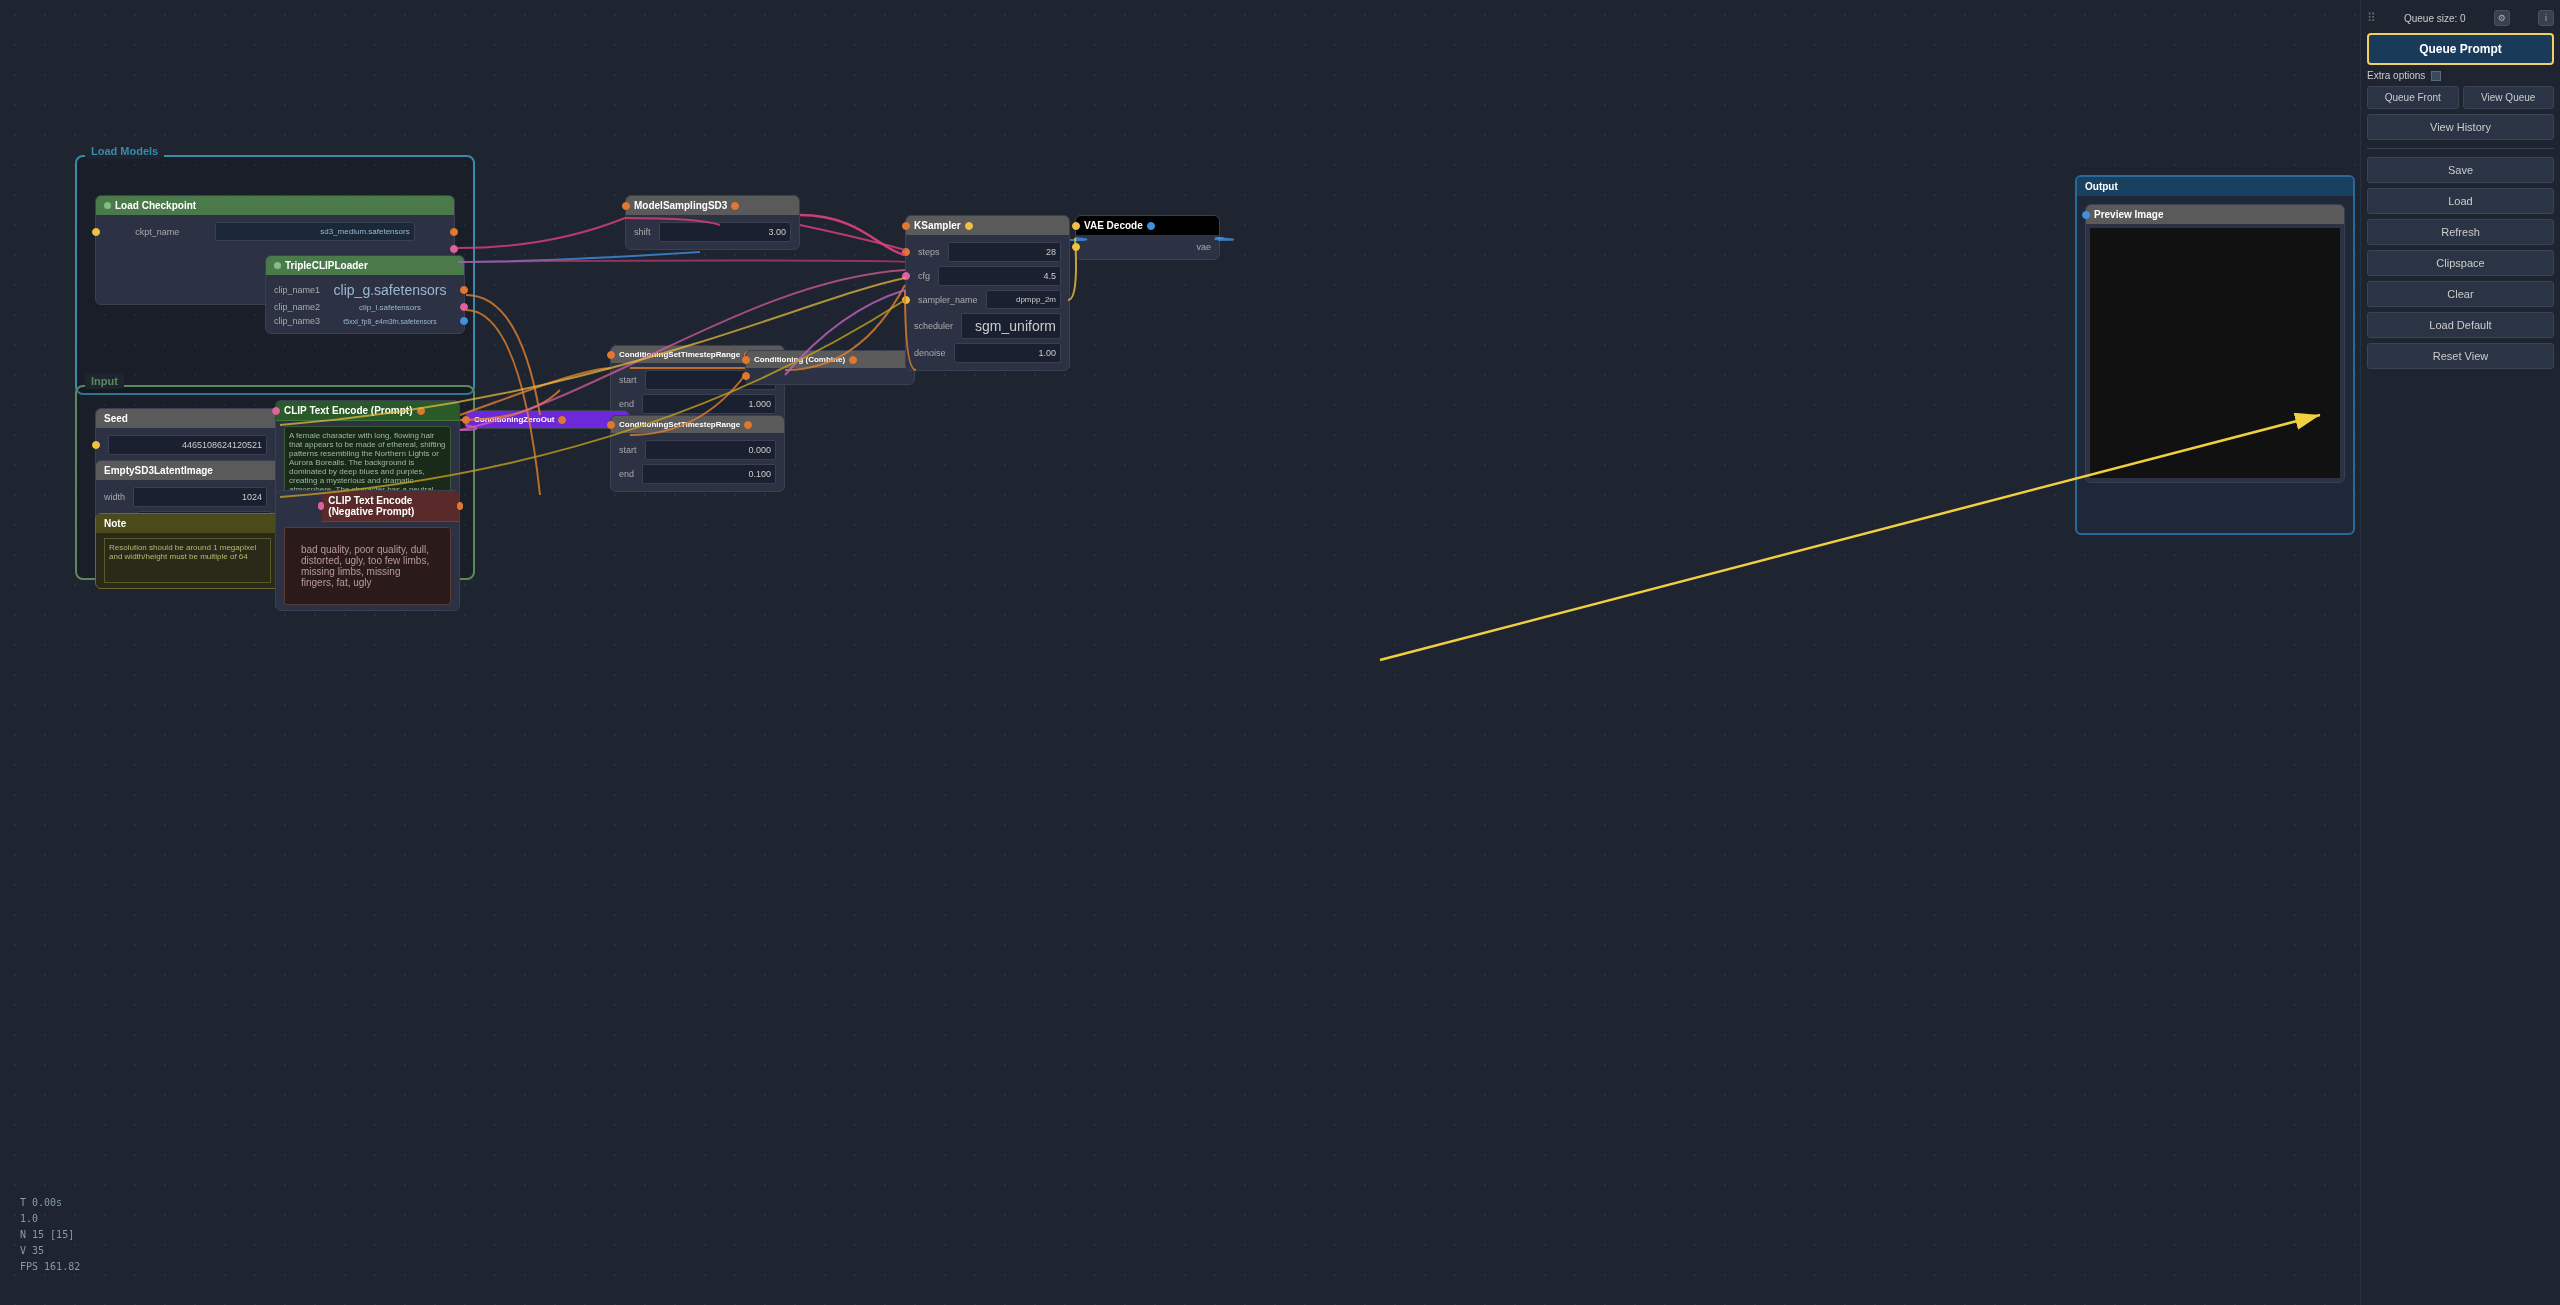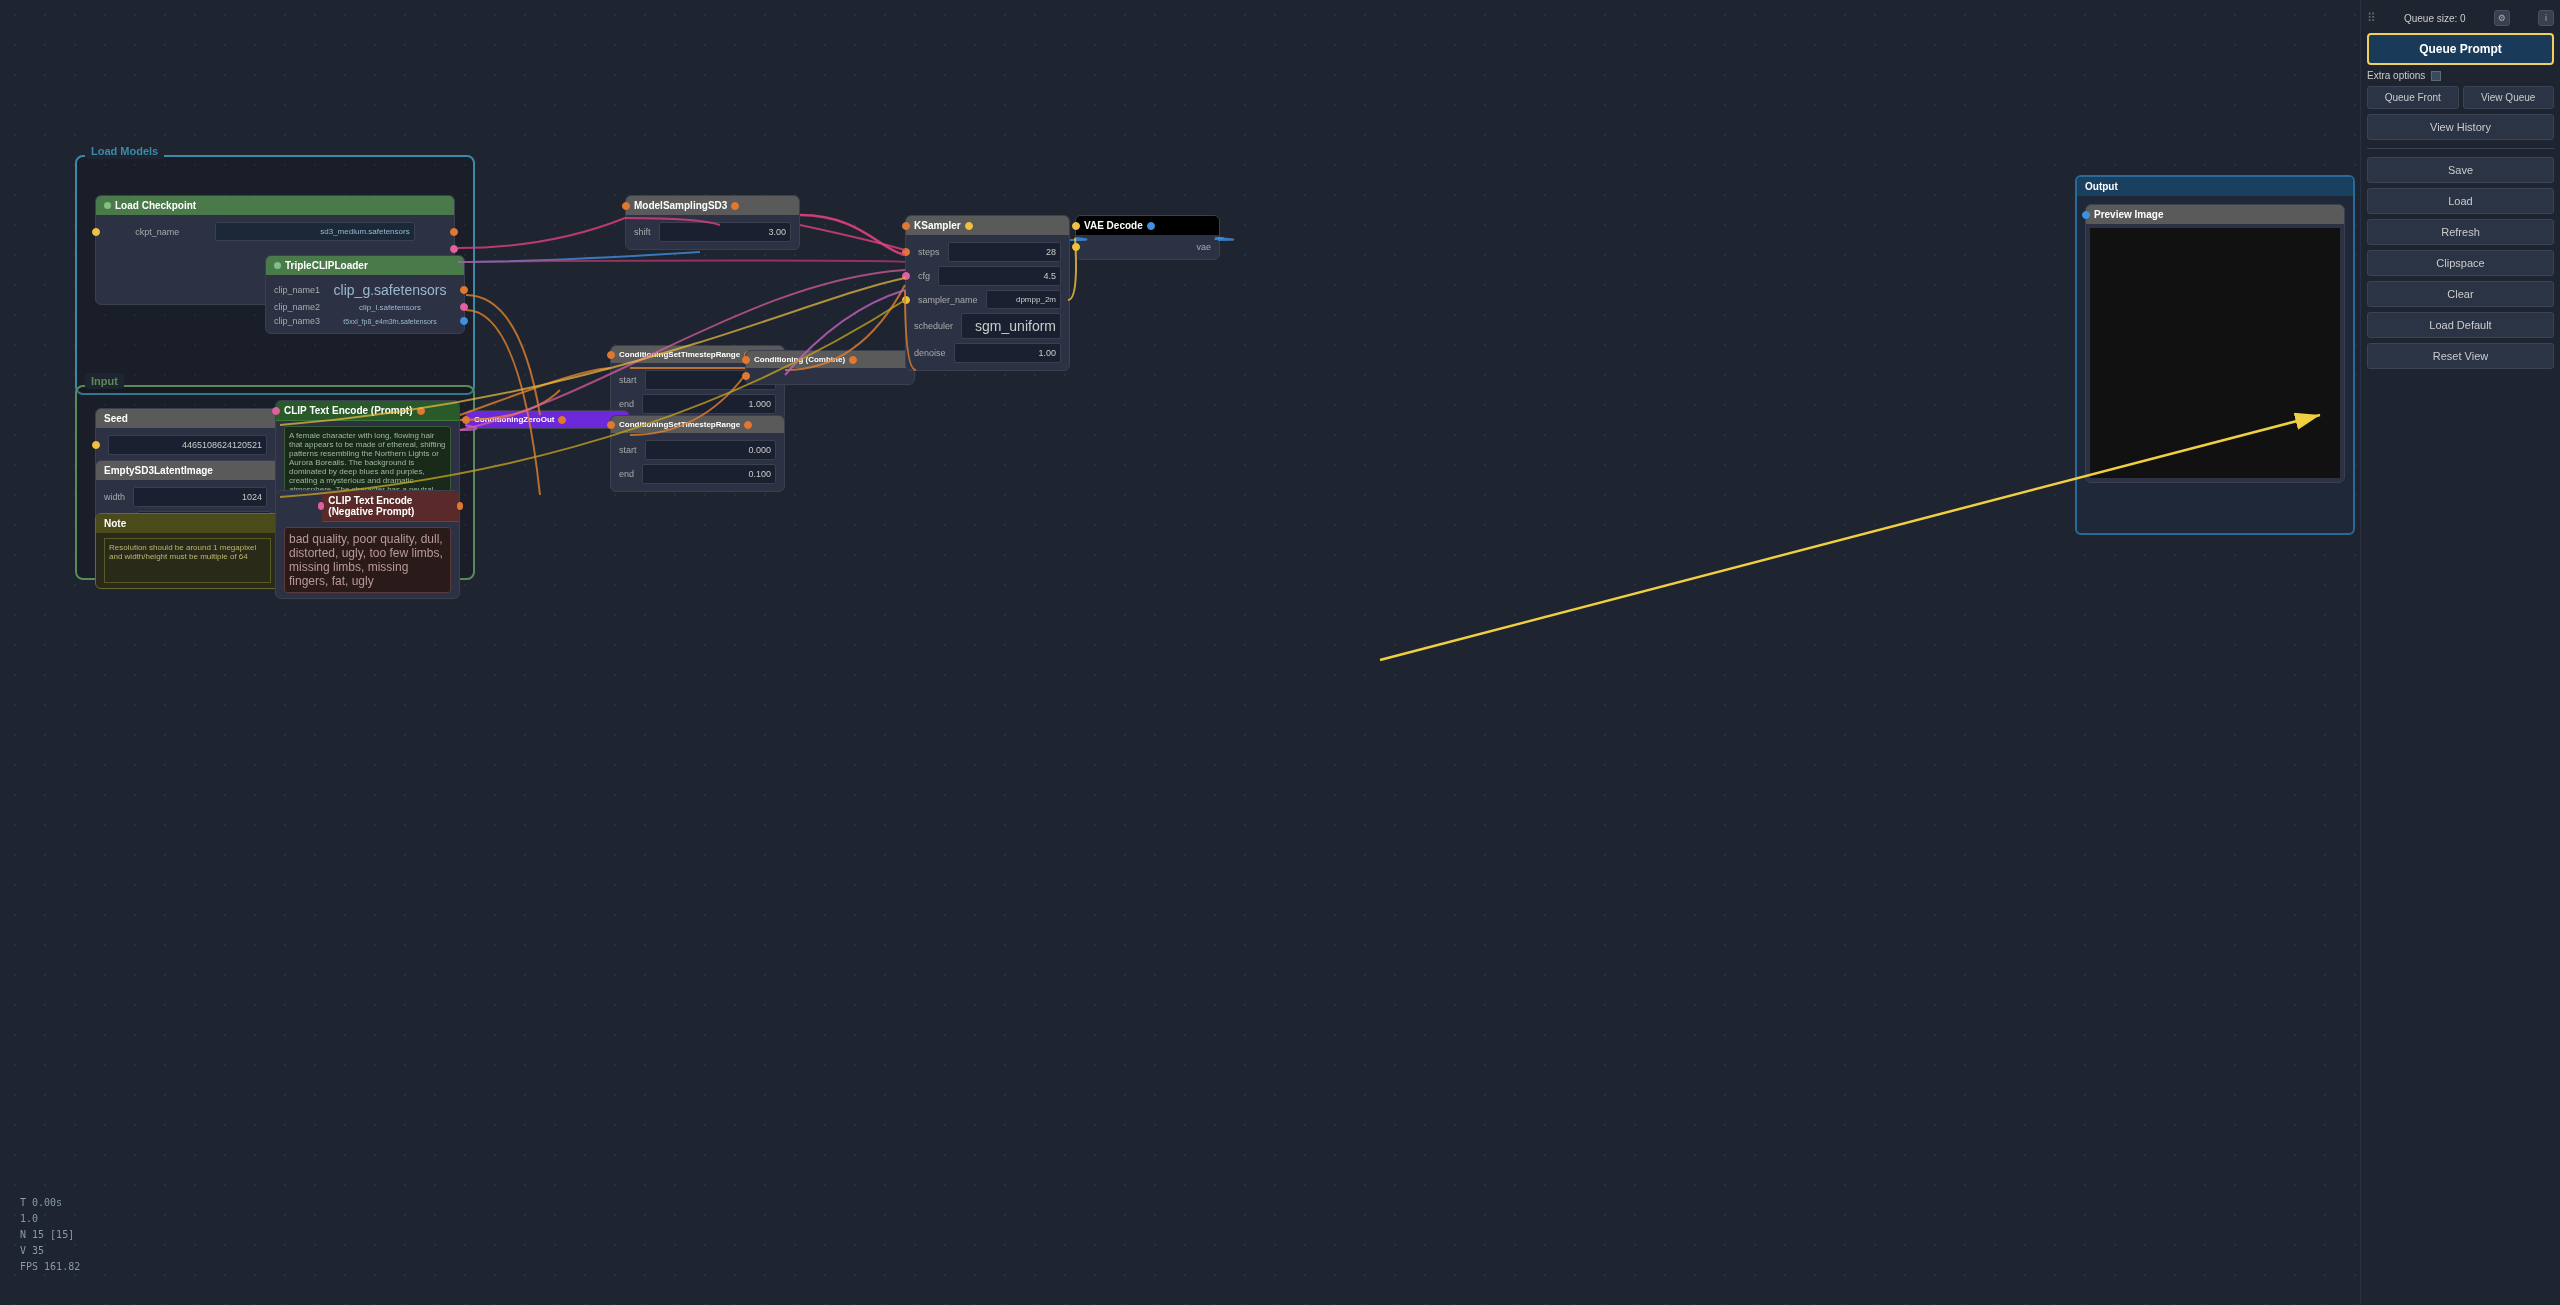--- a/index.html
+++ b/index.html
@@ -472,22 +472,22 @@
       resize: none;
       border-radius: 3px;
       overflow: hidden;
       word-wrap: break-word;
     }
 
     .node-textarea-neg {
       background: #2a1a1a;
       border: 1px solid #5a3a3a;
       color: #b99a9a;
-      font-size: 12px;
-      padding: 4px;
+      font-size: 10px;
+      padding: 16px;
       width: 100%;
       min-height: 50px;
       resize: none;
       border-radius: 3px;
       overflow: hidden;
       word-wrap: break-word;
     }
 
     .node-note-area {
       background: #2a2a18;

